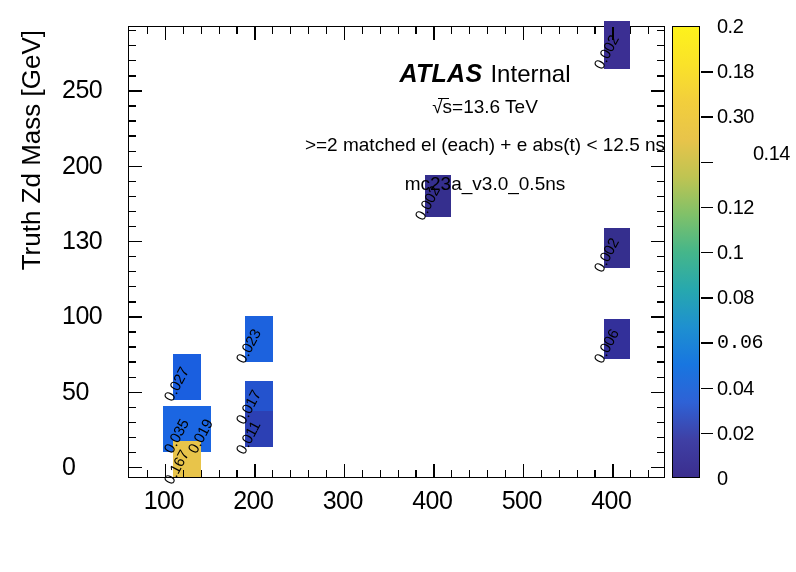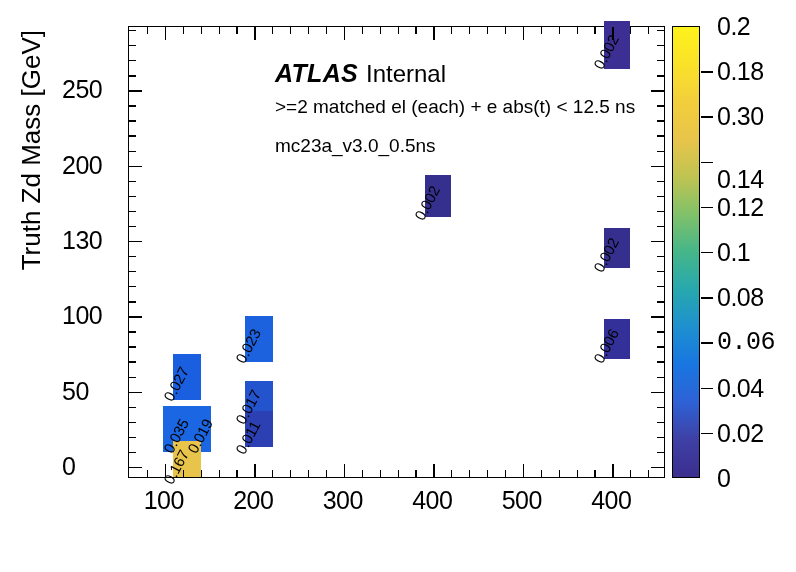--- a/index.html
+++ b/index.html
@@ -39,21 +39,21 @@
     left:663px;top:528px;transform:translateX(-100%);
   }
   .ytitle{
     position:absolute;font-size:26px;white-space:nowrap;
     left:16px;top:30px;transform-origin:left top;
     transform:rotate(-90deg) translateX(-100%);
   }
 
   
   .legend{position:absolute;left:146px;top:34px;width:420px;}
-  .legend .line{font-size:19px;white-space:nowrap;margin-bottom:0;line-height:1;}
+  .legend .line{font-size:19px;white-space:nowrap;margin-bottom:0;line-height:1;text-align:center;}
   .l0{height:36px;}
   .l1{height:38px;}
   .l2{height:39px;}
   .l3{height:38px;}
   .atlas{font-style:italic;font-weight:bold;font-size:25px;letter-spacing:0.3px;}
   .atlas-sub{font-size:24px;padding-left:8px;}
   .rt{position:relative;display:inline-block;}
   .rt .bar{
     position:absolute;left:5.5px;top:0.5px;width:11px;height:1.6px;background:#000;
   }
@@ -66,21 +66,21 @@
     transform-origin:left bottom;letter-spacing:-0.3px;
   }
 
   
   .cbar{
     position:absolute;left:672px;top:26px;width:28px;height:452px;
     border:1px solid #000;box-sizing:border-box;
   }
   .cbar-tick{position:absolute;height:1.4px;background:#000;left:701px;width:12px;}
   .cbar-lab{
-    position:absolute;left:717px;font-size:25px;white-space:nowrap;
+    position:absolute;left:717px;font-size:20px;white-space:nowrap;
     transform:translateY(-50%);letter-spacing:-0.5px;
   }
 </style>
 </head>
 <body>
 
 <div id="root">
 
   <div class="ytitle">Truth Zd Mass [GeV]</div>
 
@@ -226,20 +226,23 @@
         <div class="tick tk-l" style="top: 18.08px; left: 0px; width: 7px;"></div>
         <div class="tick tk-r" style="top: 18.08px; right: 0px; width: 7px;"></div>
         <div class="tick tk-l" style="top: 3.01333px; left: 0px; width: 7px;"></div>
         <div class="tick tk-r" style="top: 3.01333px; right: 0px; width: 7px;"></div>
       </div>
 
     <div class="legend">
       <div class="line l0">
         <span class="atlas">ATLAS</span><span class="atlas-sub">Internal</span>
       </div>
+      <div class="line l1">
+        <span class="rt"><span class="bar"></span><span class="tickmark">√</span><span class="tickmark">s</span></span><span>=13.6 TeV</span>
+      </div>
       <div class="line l2">&gt;=2 matched el (each) + e abs(t) &lt; 12.5 ns</div>
       <div class="line">mc23a_v3.0_0.5ns</div>
     </div>
   </div>
 
   <div id="xlabels-layer">
       <div class="xlab" style="left: 163.8px; top: 486px;">100</div>
       <div class="xlab" style="left: 253.3px; top: 486px;">200</div>
       <div class="xlab" style="left: 342.8px; top: 486px;">300</div>
       <div class="xlab" style="left: 432.3px; top: 486px;">400</div>
@@ -264,21 +267,21 @@
       <div class="cbar-lab" style="top: 387.6px;">0.04</div>
       <div class="cbar-tick" style="top: 342.4px;"></div>
       <div class="cbar-lab" style="top: 342.4px; font-family: Liberation Mono, monospace;">0.06</div>
       <div class="cbar-tick" style="top: 297.2px;"></div>
       <div class="cbar-lab" style="top: 297.2px;">0.08</div>
       <div class="cbar-tick" style="top: 252px;"></div>
       <div class="cbar-lab" style="top: 252px;">0.1</div>
       <div class="cbar-tick" style="top: 206.8px;"></div>
       <div class="cbar-lab" style="top: 206.8px;">0.12</div>
       <div class="cbar-tick" style="top: 161.6px;"></div>
-      <div class="cbar-lab" style="top: 179px;">0.14</div>
+      <div class="cbar-lab" style="top: 153px; margin-left: 36px;">0.14</div>
       <div class="cbar-tick" style="top: 116.4px;"></div>
       <div class="cbar-lab" style="top: 116.4px;">0.30</div>
       <div class="cbar-tick" style="top: 71.2px;"></div>
       <div class="cbar-lab" style="top: 71.2px;">0.18</div>
       <div class="cbar-lab" style="top: 26px;">0.2</div>
     </div>
 
 </div>
 
 </body></html>

